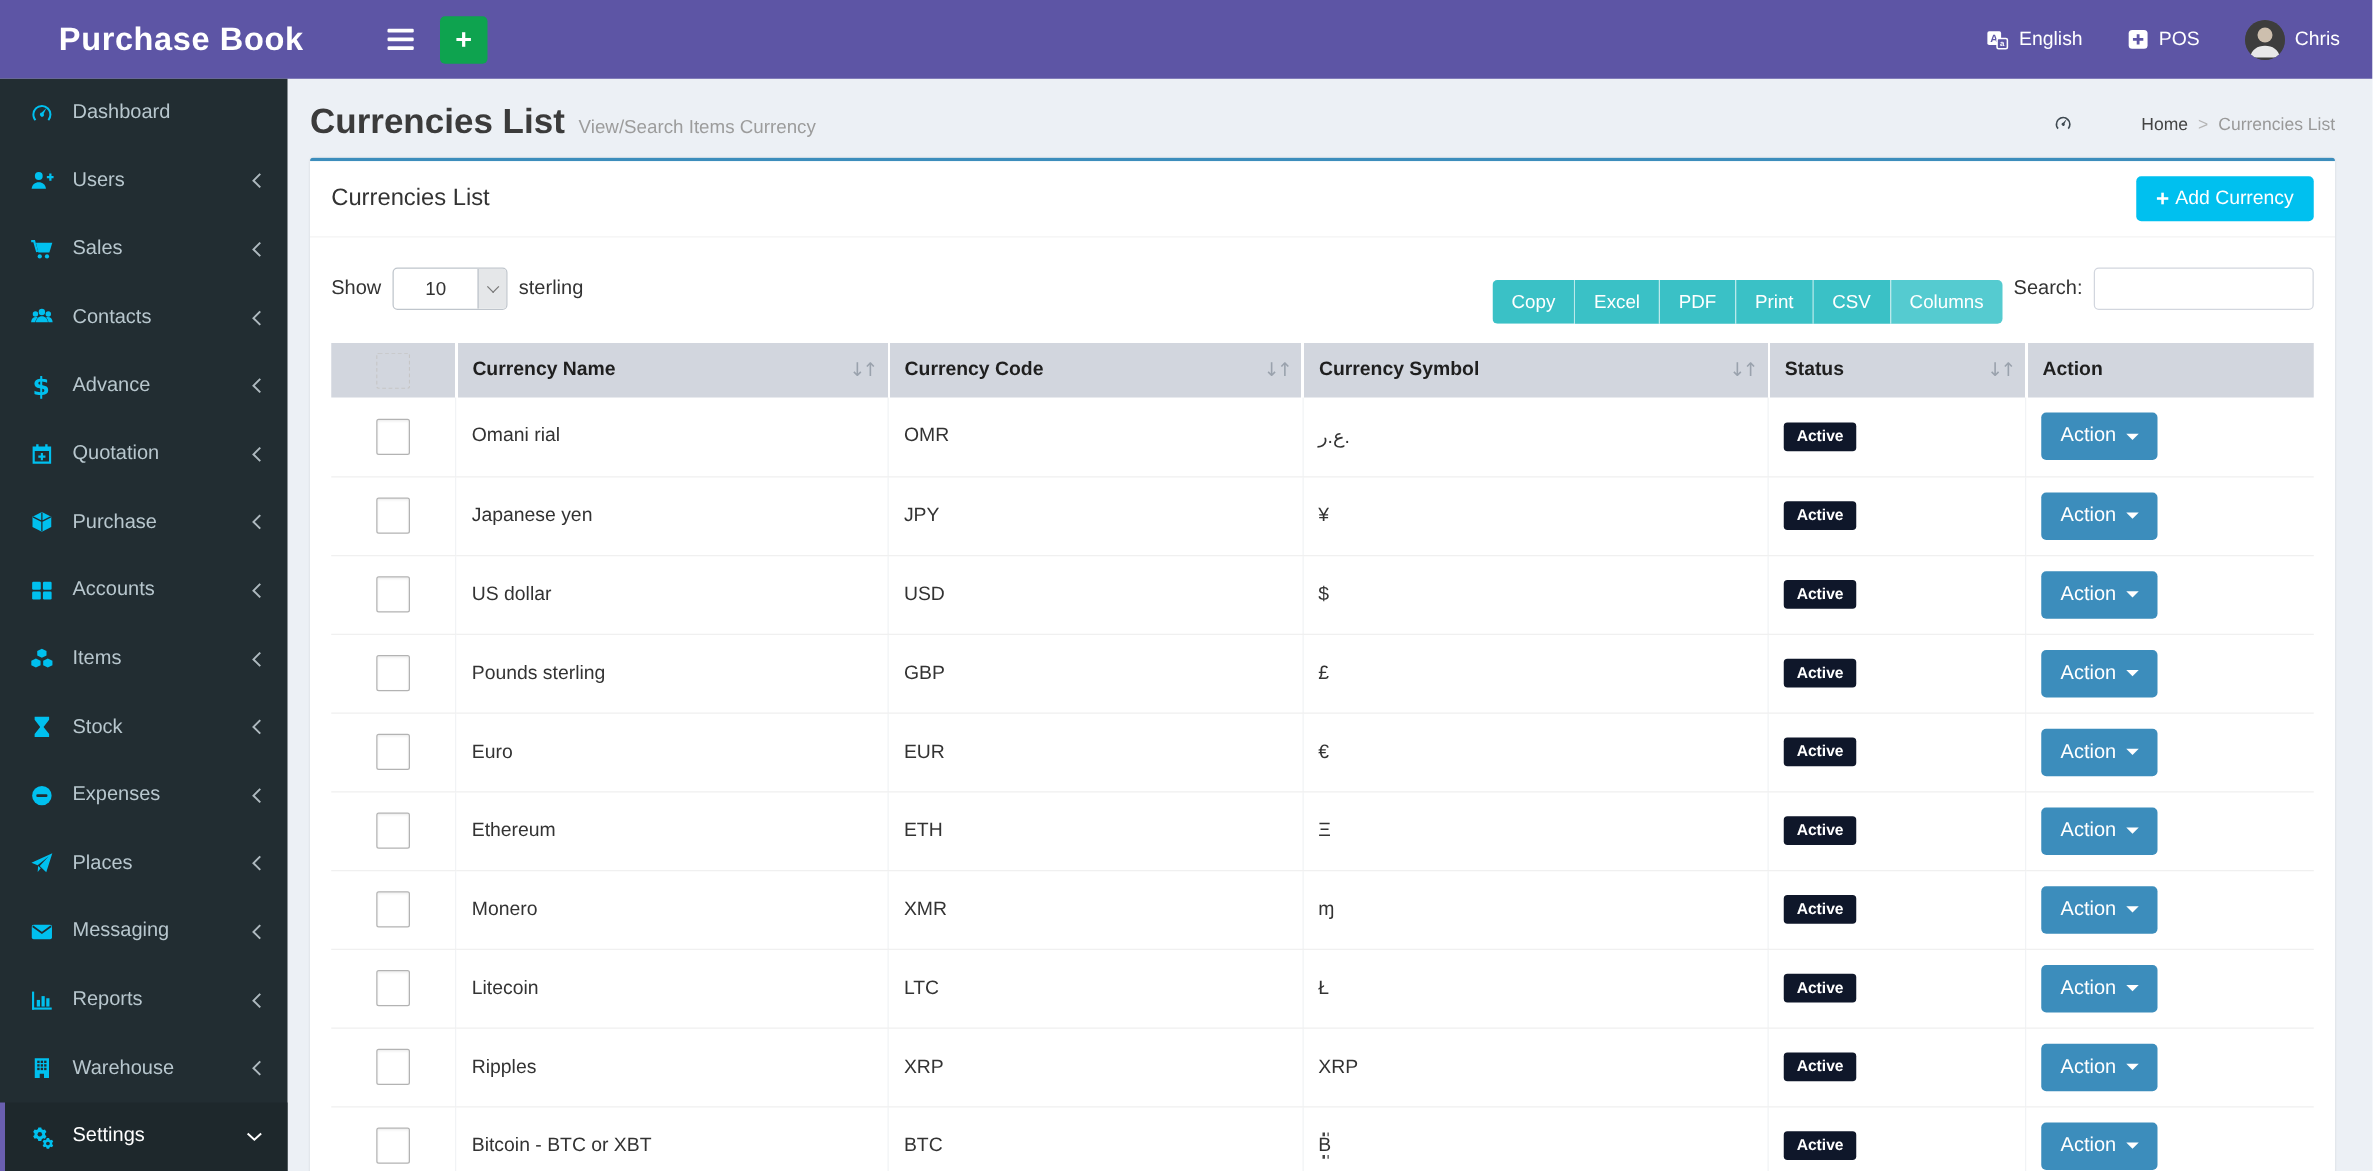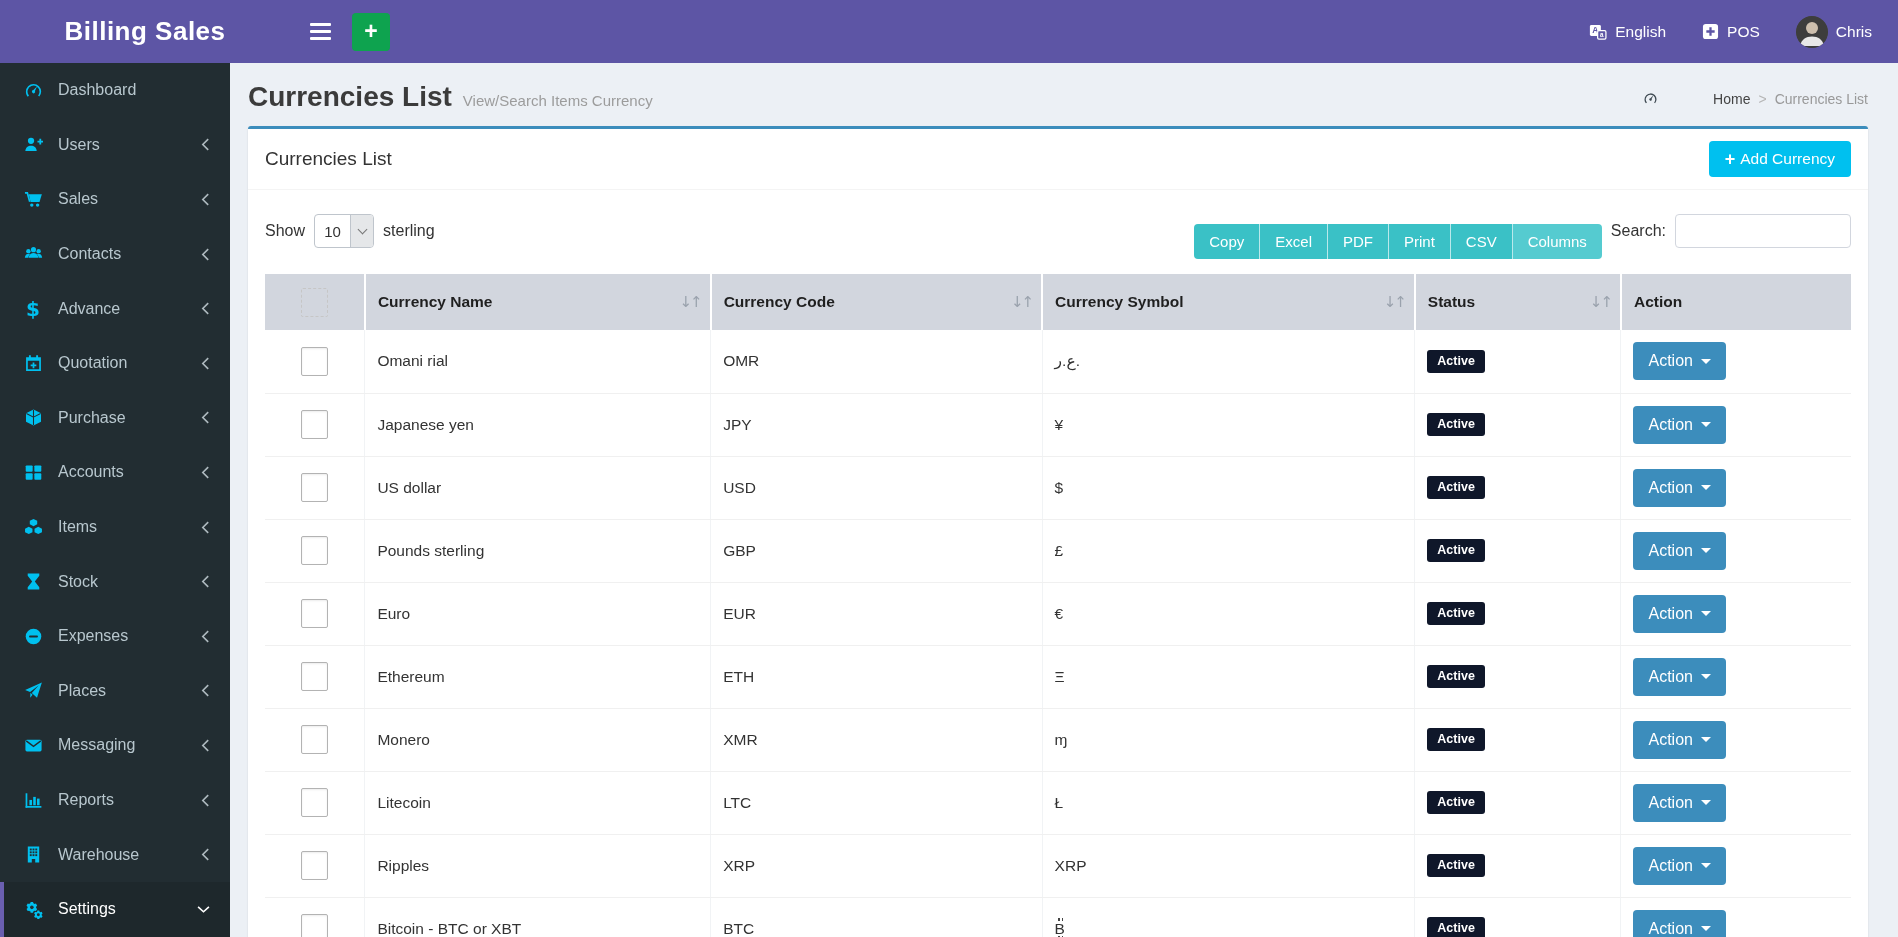--- a/index.html
+++ b/index.html
@@ -43,56 +43,56 @@
   .crumb-current { color:#999; }
 
   .card { background:#fff; margin:0 30px 0 18px; border-top:3px solid #3c8dbc; border-radius:3px; box-shadow:0 1px 2px rgba(0,0,0,.12); }
   .card-header { display:flex; align-items:center; padding:12px 17px; border-bottom:1px solid #f4f4f4; }
   .card-title { font-size:19px; font-weight:normal; color:#333; }
   .btn-add { margin-left:auto; background:#00c0ef; border:none; border-radius:4px; color:#fff; font-size:15.5px; padding:9px 16px; display:flex; align-items:center; gap:5px; cursor:pointer; font-family:inherit; }
   .btn-add .plus { font-size:18px; font-weight:bold; line-height:1; }
 
   .dt-toolbar { display:flex; align-items:center; padding:13px 17px 8px; }
   .show-entries { display:flex; align-items:center; gap:9px; font-size:16px; color:#333; }
-  .select-box { width:60px; height:34px; background:#fff; border:1px solid #bfc5cc; border-radius:4px; display:flex; overflow:hidden; cursor:pointer; }
+  .select-box { width:92px; height:34px; background:#fff; border:1px solid #bfc5cc; border-radius:4px; display:flex; overflow:hidden; cursor:pointer; }
   .select-val { flex:1; display:flex; align-items:center; justify-content:center; font-size:15px; color:#333; }
   .select-arrow { width:23px; flex:none; background:#e5e7e9; border-left:1px solid #bfc5cc; display:flex; align-items:center; justify-content:center; }
   .mini-chev { display:block; width:7px; height:7px; border-right:1.6px solid #777; border-bottom:1.6px solid #777; transform:rotate(45deg); margin-top:-3px; }
   .dt-right { margin-left:auto; display:flex; align-items:center; gap:9px; }
   .btn-group { display:flex; }
   .dt-btn { background:#3ac1c6; color:#fff; border:none; border-right:1px solid rgba(255,255,255,.65); font-size:15px; padding:9px 15px; cursor:pointer; font-family:inherit;margin-top:21px; }
   .dt-btn:first-child { border-radius:4px 0 0 4px; }
   .dt-btn:last-child { border-radius:0 4px 4px 0; border-right:none; }
   .dt-btn.lite { background:#55cbd0; }
   .search-label { font-size:16px; color:#333; }
   .search-input { width:176px; height:34px; border:1px solid #d2d6de; border-radius:4px; padding:0 10px; font-size:15px; font-family:inherit; outline:none; }
 
   .table-wrap { padding:7px 17px 20px; }
   table { width:100%; border-collapse:collapse; table-layout:fixed; }
-  thead th { background:#d2d6de; height:56px; text-align:left; font-size:15.5px; font-weight:bold; color:#1f1f1f; padding:0 12px; border-right:2px solid #fff; position:relative; vertical-align:middle; cursor:pointer; }
+  thead th { background:#d2d6de; height:44px; text-align:left; font-size:15.5px; font-weight:bold; color:#1f1f1f; padding:0 12px; border-right:2px solid #fff; position:relative; vertical-align:middle; cursor:pointer; }
   thead th:last-child { border-right:none; }
   th .sort { position:absolute; right:9px; top:50%; transform:translateY(-50%); color:#9aa2ad; font-size:15px; letter-spacing:-2px; font-family:"DejaVu Sans",sans-serif; font-weight:normal; }
   tbody td { height:63px; background:#fff; border-bottom:1px solid #f0f0f0; border-right:1px solid #f1f3f5; font-size:15.5px; color:#333; padding:0 12px; vertical-align:middle; }
   tbody td:last-child { border-right:none; }
   .td-check, .th-check { text-align:center; }
   .cbx { display:inline-block; width:27px; height:29px; background:#fff; border:1px solid #b3b3b3; border-radius:2px; box-shadow:inset 0 1px 2px rgba(0,0,0,.08); vertical-align:middle; cursor:pointer; }
   .cbx-dash { border:1px dashed #c6c6c6; background:transparent; box-shadow:none; }
   .badge { display:inline-block; background:#0f172a; color:#fff; font-size:12.5px; font-weight:bold; padding:4px 10px 5px; border-radius:3px; }
   .btn-action { background:#3c8dbc; color:#fff; border:none; border-radius:4px; font-size:16px; padding:10px 15px; display:inline-flex; align-items:center; gap:8px; cursor:pointer; font-family:inherit; }
   .caret { width:0; height:0; border-left:5px solid transparent; border-right:5px solid transparent; border-top:5px solid #fff; display:inline-block; }
   .btc { position:relative; display:inline-block; }
   .btc i { position:absolute; width:1.8px; height:3px; background:#444; }
   .btc i.t1 { left:3.5px; top:-2px; } .btc i.t2 { left:7px; top:-2px; }
   .btc i.b1 { left:3.5px; bottom:-1px; } .btc i.b2 { left:7px; bottom:-1px; }
 </style>
 </head>
 <body>
 
 <div class="topbar">
-  <div class="brand">Billing Sales</div>
+  <div class="brand">Purchase Book</div>
   <div class="topbar-main">
     <div class="hamburger">
         <b></b>
         <b></b>
         <b></b>
       </div>
     <button class="quick-add">+</button>
     <div class="topbar-right">
       <div class="nav-item">
         <span>

